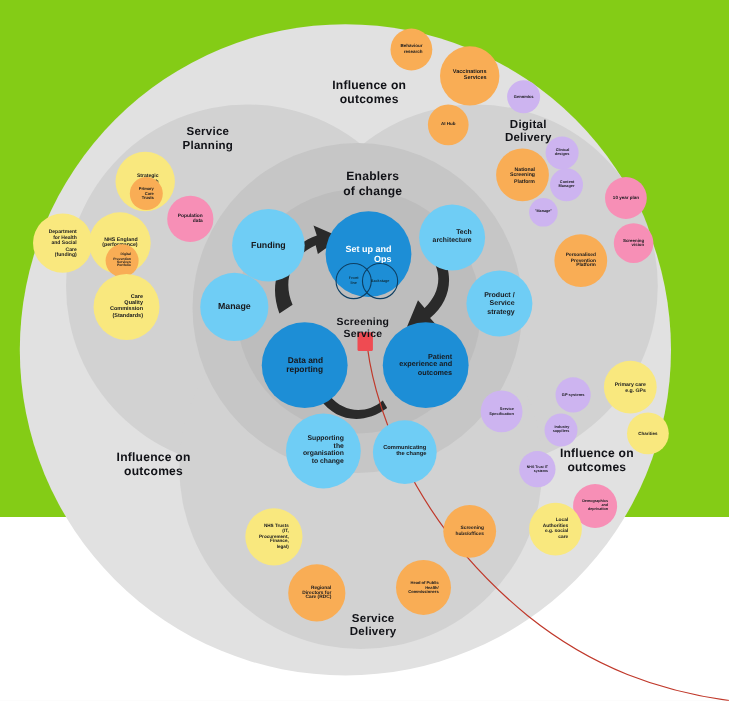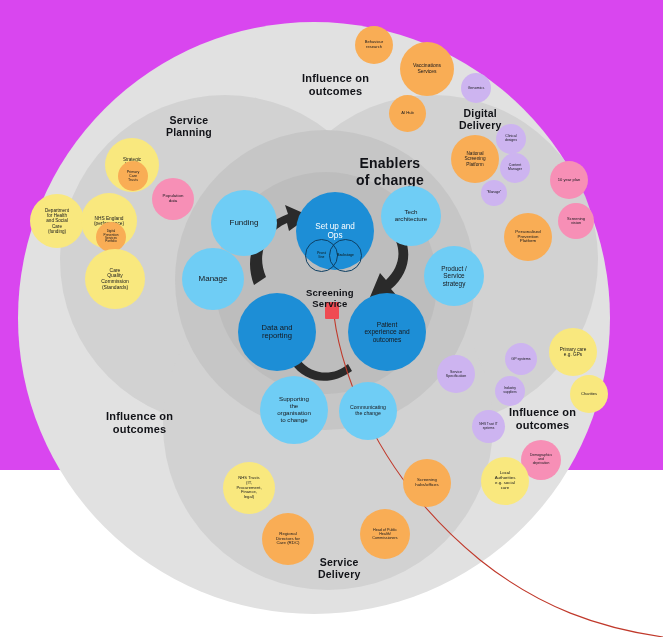--- a/index.html
+++ b/index.html
@@ -1,19 +1,19 @@
 <!DOCTYPE html>
 <html><head>
 <meta charset="utf-8">
 <style>
   html,body{margin:0;padding:0;background:#ffffff;}
   body{width:663px;height:637px;overflow:hidden;font-family:"Liberation Sans",sans-serif;}
-  #stage{position:relative;width:663px;height:470px;background:#d946ef;}
+  #stage{position:relative;width:663px;height:470px;background:#84cc16;}
   .ring{position:absolute;border-radius:50%;}
-  .bubble{position:absolute;border-radius:50%;display:flex;align-items:center;justify-content:center;text-align:center;color:#17181c;font-weight:400;line-height:1.12;box-sizing:border-box;padding:2px;}
+  .bubble{position:absolute;border-radius:50%;display:flex;align-items:center;justify-content:center;text-align:right;color:#17181c;font-weight:700;line-height:1.12;box-sizing:border-box;padding:2px;}
   .zonelabel{position:absolute;text-align:center;color:#111217;font-weight:700;line-height:1.18;letter-spacing:.2px;}
   .inner-sub{position:absolute;border-radius:50%;border:1px solid #0d3f63;display:flex;align-items:center;justify-content:center;text-align:center;font-size:3.4px;font-weight:700;color:#10303f;line-height:1.1;}
   svg.arrows{position:absolute;left:0;top:0;width:663px;height:637px;pointer-events:none;}
   .redsq{position:absolute;background:#ef4b52;border-radius:1px;}
 </style>
 </head>
 <body>
 
 <div id="stage">
 
@@ -33,21 +33,21 @@
 
   <div class="redsq" style="left:325px;top:302px;width:14px;height:17px;"></div>
 
   <div id="zones">
       <div class="zonelabel" style="left: 302px; top: 72px; font-size: 11px;">Influence on<br>outcomes</div>
       <div class="zonelabel" style="left: 106px; top: 410px; font-size: 11px;">Influence on<br>outcomes</div>
       <div class="zonelabel" style="left: 509px; top: 406px; font-size: 11px;">Influence on<br>outcomes</div>
       <div class="zonelabel" style="left: 166px; top: 114px; font-size: 10.5px;">Service<br>Planning</div>
       <div class="zonelabel" style="left: 459px; top: 107px; font-size: 10.5px;">Digital<br>Delivery</div>
       <div class="zonelabel" style="left: 318px; top: 556px; font-size: 10.5px;">Service<br>Delivery</div>
-      <div class="zonelabel" style="left: 312px; top: 155px; font-size: 14px; margin-left: 44px;">Enablers<br>of change</div>
+      <div class="zonelabel" style="left: 312px; top: 155px; font-size: 11px;">Enablers<br>of change</div>
       <div class="zonelabel" style="left: 306px; top: 287px; font-size: 9.5px;">Screening<br>Service</div>
     </div>
   <div id="bubbles">
       <div class="bubble" style="left: 296px; top: 192px; width: 78px; height: 78px; background: rgb(29, 142, 214); font-size: 8.2px; color: rgb(255, 255, 255);">Set up and<br>Ops</div>
       <div class="bubble" style="left: 238px; top: 293px; width: 78px; height: 78px; background: rgb(29, 142, 214); font-size: 7.6px;">Data and<br>reporting</div>
       <div class="bubble" style="left: 348px; top: 293px; width: 78px; height: 78px; background: rgb(29, 142, 214); font-size: 6.6px;">Patient<br>experience and<br>outcomes</div>
       <div class="bubble" style="left: 211px; top: 190px; width: 66px; height: 66px; background: rgb(111, 205, 245); font-size: 8px;">Funding</div>
       <div class="bubble" style="left: 182px; top: 248px; width: 62px; height: 62px; background: rgb(111, 205, 245); font-size: 8px;">Manage</div>
       <div class="bubble" style="left: 381px; top: 186px; width: 60px; height: 60px; background: rgb(111, 205, 245); font-size: 6.2px;">Tech<br>architecture</div>
       <div class="bubble" style="left: 424px; top: 246px; width: 60px; height: 60px; background: rgb(111, 205, 245); font-size: 6.4px;">Product /<br>Service<br>strategy</div>

